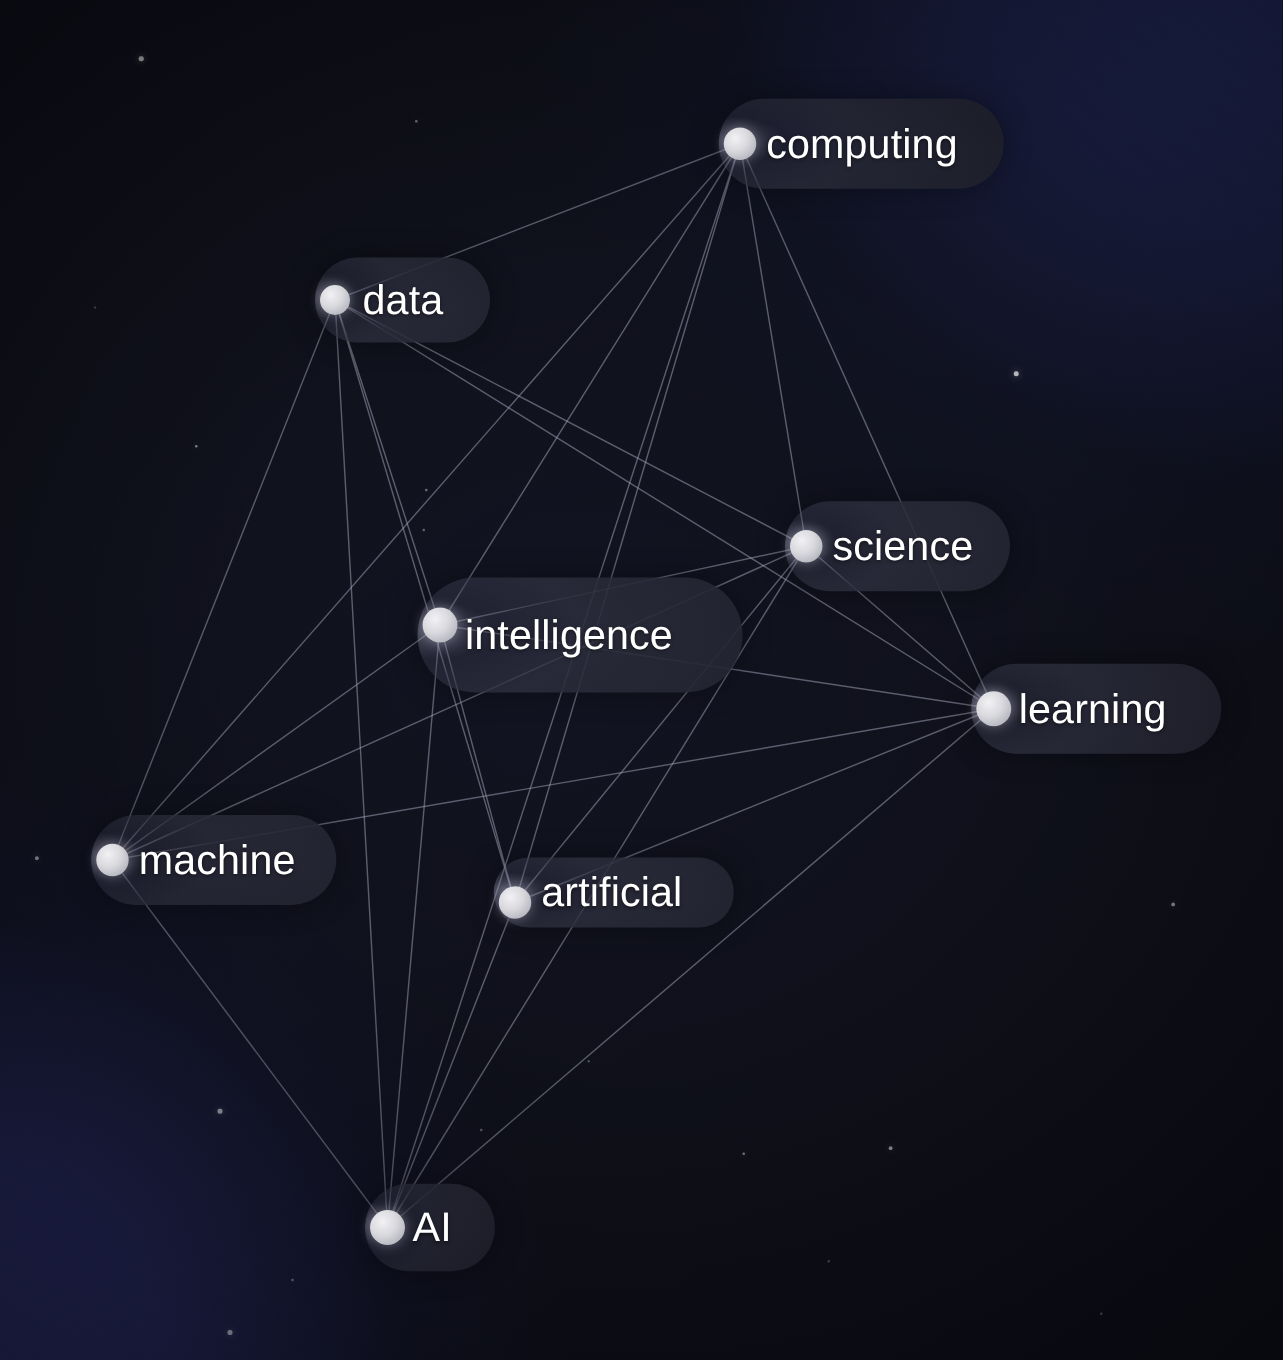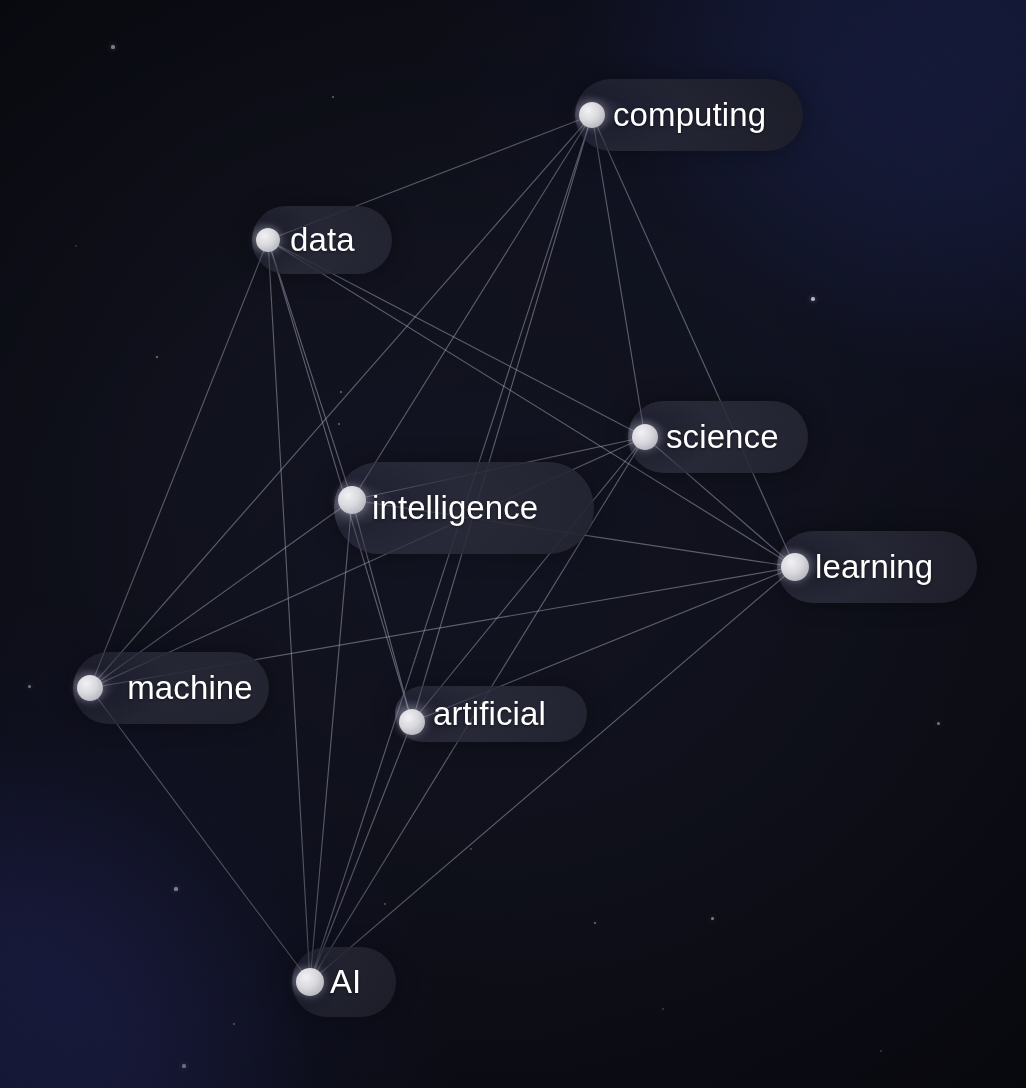--- a/index.html
+++ b/index.html
@@ -143,21 +143,21 @@
       </div>
       <div class="node-dot" style="left: 632px; top: 424px; width: 26px; height: 26px;"></div>
       <div class="node-pill" style="left: 334px; top: 462px; width: 260px; height: 92px; padding-left: 38px;">
         <span class="label">intelligence</span>
       </div>
       <div class="node-dot" style="left: 338px; top: 486px; width: 28px; height: 28px;"></div>
       <div class="node-pill" style="left: 777px; top: 531px; width: 200px; height: 72px; padding-left: 38px; text-align: center;">
         <span class="label">learning</span>
       </div>
       <div class="node-dot" style="left: 781px; top: 553px; width: 28px; height: 28px;"></div>
-      <div class="node-pill" style="left: 73px; top: 652px; width: 196px; height: 72px; padding-left: 38px; justify-content: center;">
+      <div class="node-pill" style="left: 73px; top: 652px; width: 196px; height: 72px; padding-left: 38px;">
         <span class="label">machine</span>
       </div>
       <div class="node-dot" style="left: 77px; top: 675px; width: 26px; height: 26px;"></div>
       <div class="node-pill" style="left: 395px; top: 686px; width: 192px; height: 56px; padding-left: 38px;">
         <span class="label">artificial</span>
       </div>
       <div class="node-dot" style="left: 399px; top: 709px; width: 26px; height: 26px;"></div>
       <div class="node-pill" style="left: 292px; top: 947px; width: 104px; height: 70px; padding-left: 38px;">
         <span class="label">AI</span>
       </div>

